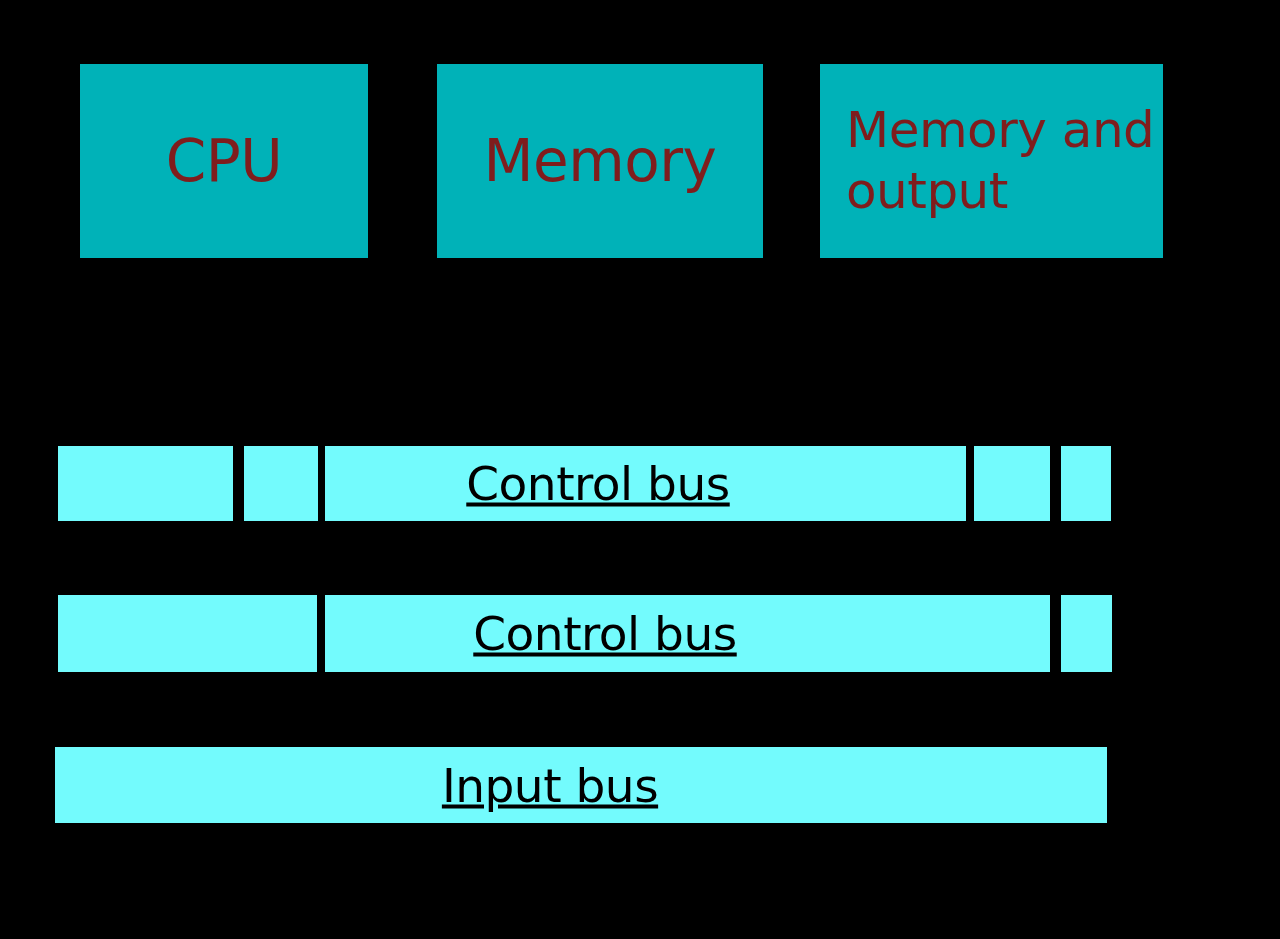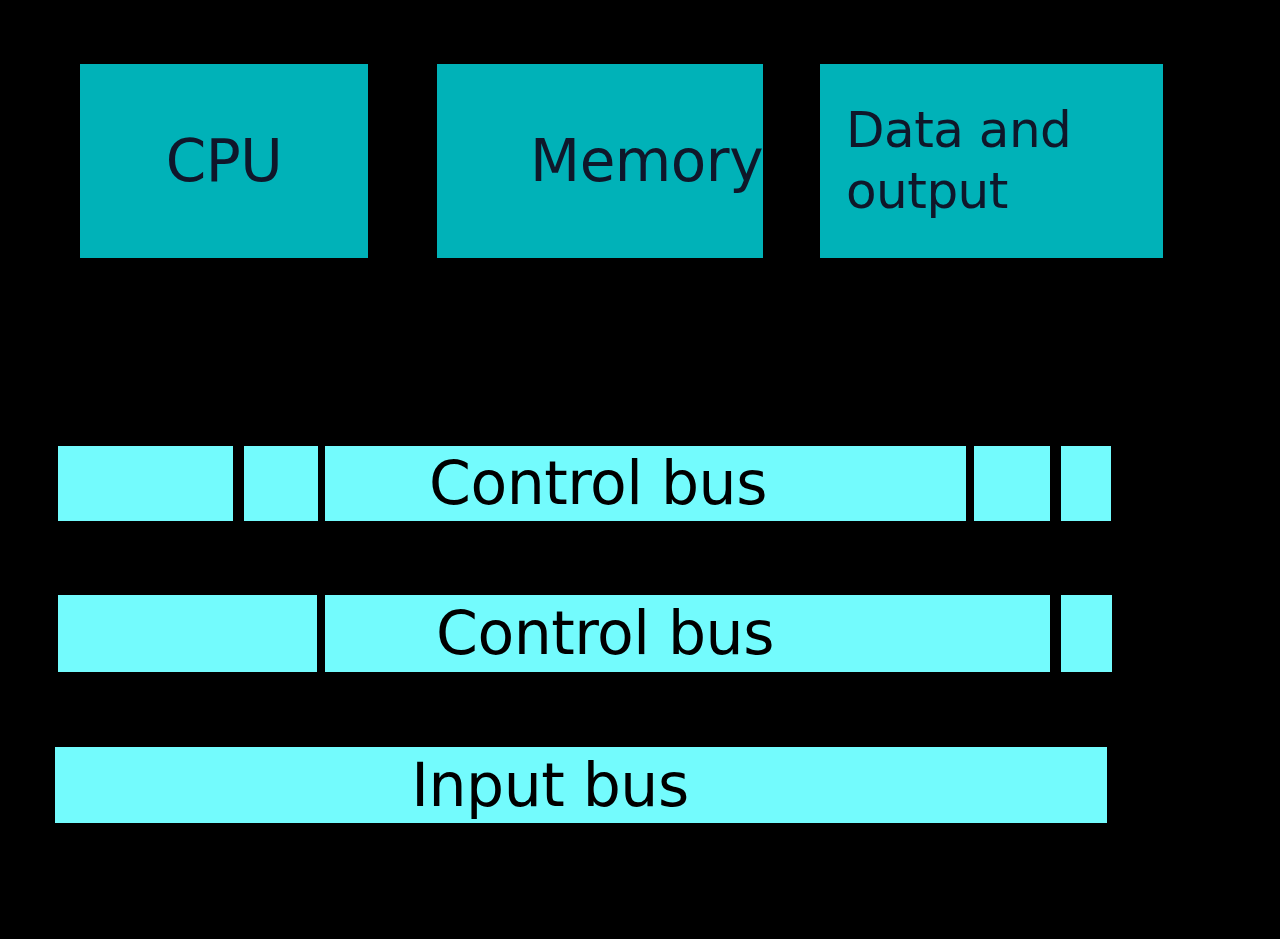--- a/index.html
+++ b/index.html
@@ -29,56 +29,57 @@
   .component-box.center-label {
     justify-content: center;
   }
   .component-box.left-label {
     justify-content: flex-start;
     padding-left: 26px;
   }
   .component-label {
     font-size: 58px;
     line-height: 1.08;
-    color: #0f172a;
+    color: #7f1d1d;
     white-space: pre-line;
     letter-spacing: -0.5px;
   }
   .component-label.small {
     font-size: 50px;
     line-height: 1.22;
   }
   .bus-segment {
     position: absolute;
     background: #73fbfd;
     box-sizing: border-box;
   }
   .bus-label {
     position: absolute;
     color: #000000;
-    font-size: 60px;
+    font-size: 47px;
     line-height: 1;
     white-space: nowrap;
     letter-spacing: -0.5px;
     pointer-events: none;
+    text-decoration: underline;
   }
 </style>
 </head>
 <body>
 
 <div id="canvas">
   <div id="components-layer">
       <div class="component-box center-label" style="left: 80px; top: 64px; width: 288px; height: 194px; background: rgb(0, 178, 184);">
         <span class="component-label">CPU</span>
       </div>
-      <div class="component-box center-label" style="left: 437px; top: 64px; width: 326px; height: 194px; background: rgb(0, 178, 184); justify-content: flex-end;">
+      <div class="component-box center-label" style="left: 437px; top: 64px; width: 326px; height: 194px; background: rgb(0, 178, 184);">
         <span class="component-label">Memory</span>
       </div>
       <div class="component-box left-label" style="left: 820px; top: 64px; width: 343px; height: 194px; background: rgb(0, 178, 184);">
-        <span class="component-label small">Data and
+        <span class="component-label small">Memory and
 output</span>
       </div>
     </div>
   <div id="buses-layer">
       <div class="bus-segment" style="left: 58px; top: 446px; width: 175px; height: 75px; background: rgb(115, 251, 253);"></div>
       <div class="bus-segment" style="left: 244px; top: 446px; width: 74px; height: 75px; background: rgb(115, 251, 253);"></div>
       <div class="bus-segment" style="left: 325px; top: 446px; width: 641px; height: 75px; background: rgb(115, 251, 253);"></div>
       <div class="bus-segment" style="left: 974px; top: 446px; width: 76px; height: 75px; background: rgb(115, 251, 253);"></div>
       <div class="bus-segment" style="left: 1061px; top: 446px; width: 50px; height: 75px; background: rgb(115, 251, 253);"></div>
       <div class="bus-label" style="left: 598px; top: 483px; transform: translate(-50%, -50%);">Control bus</div>

